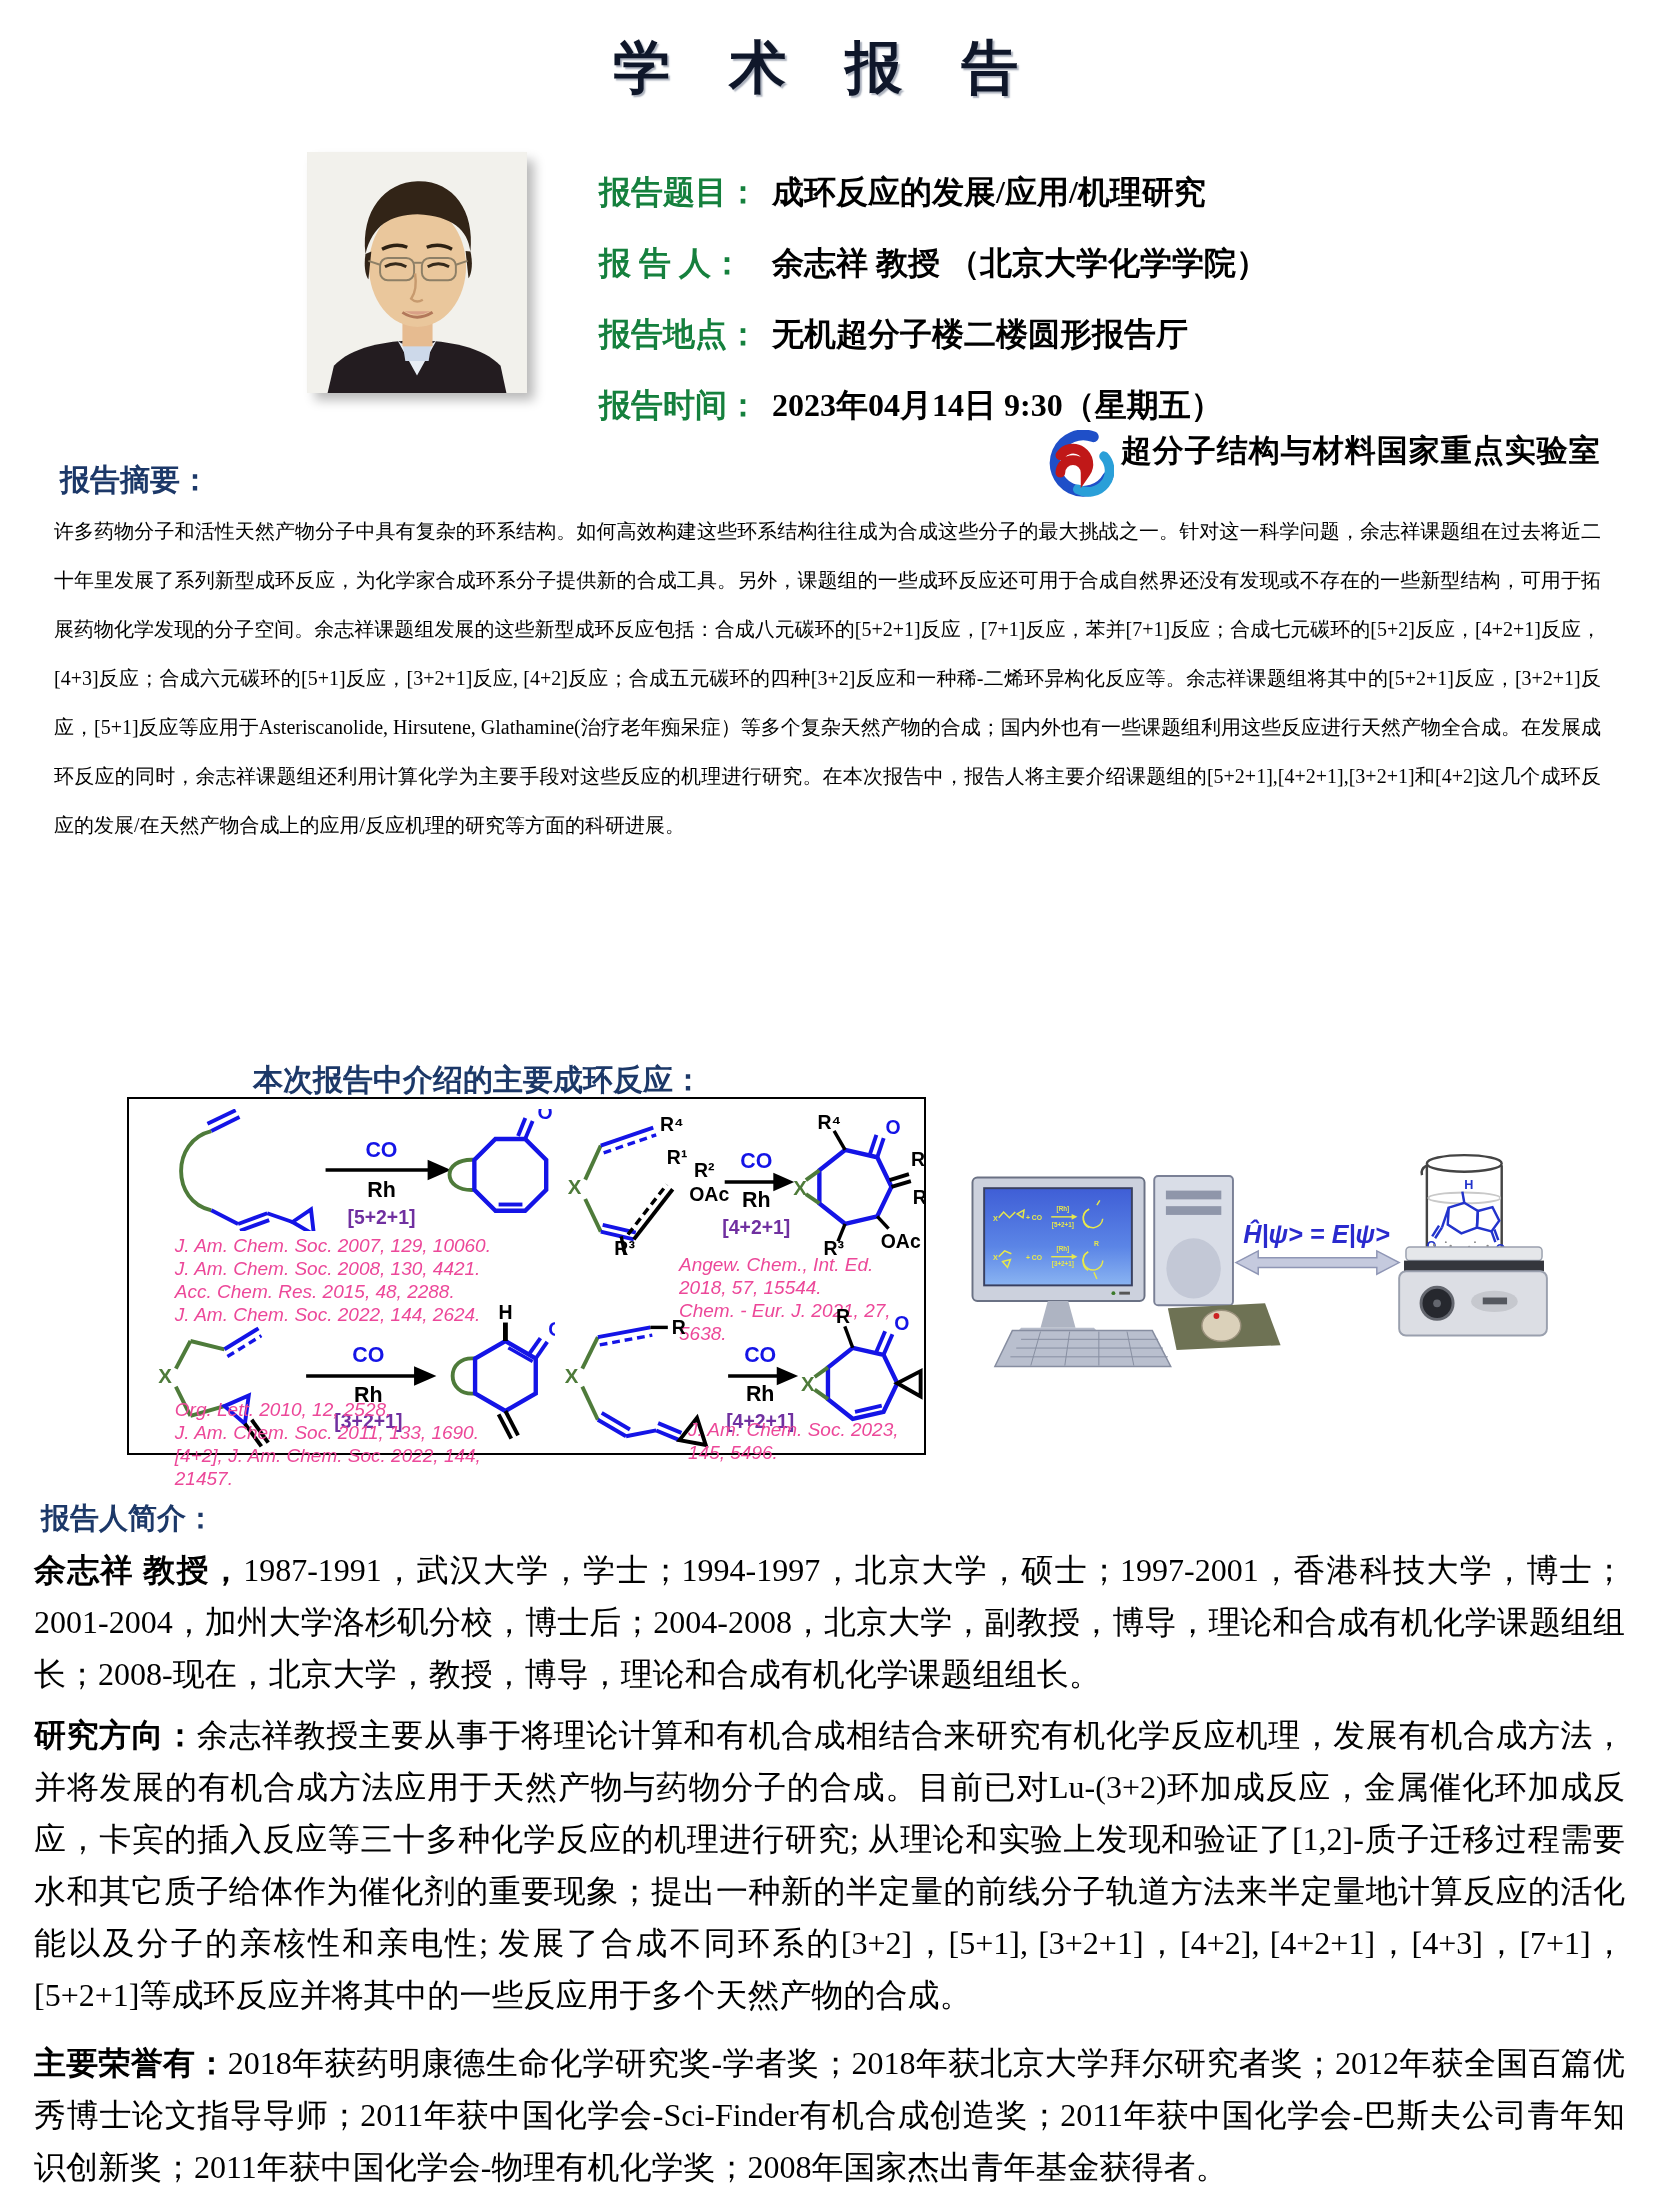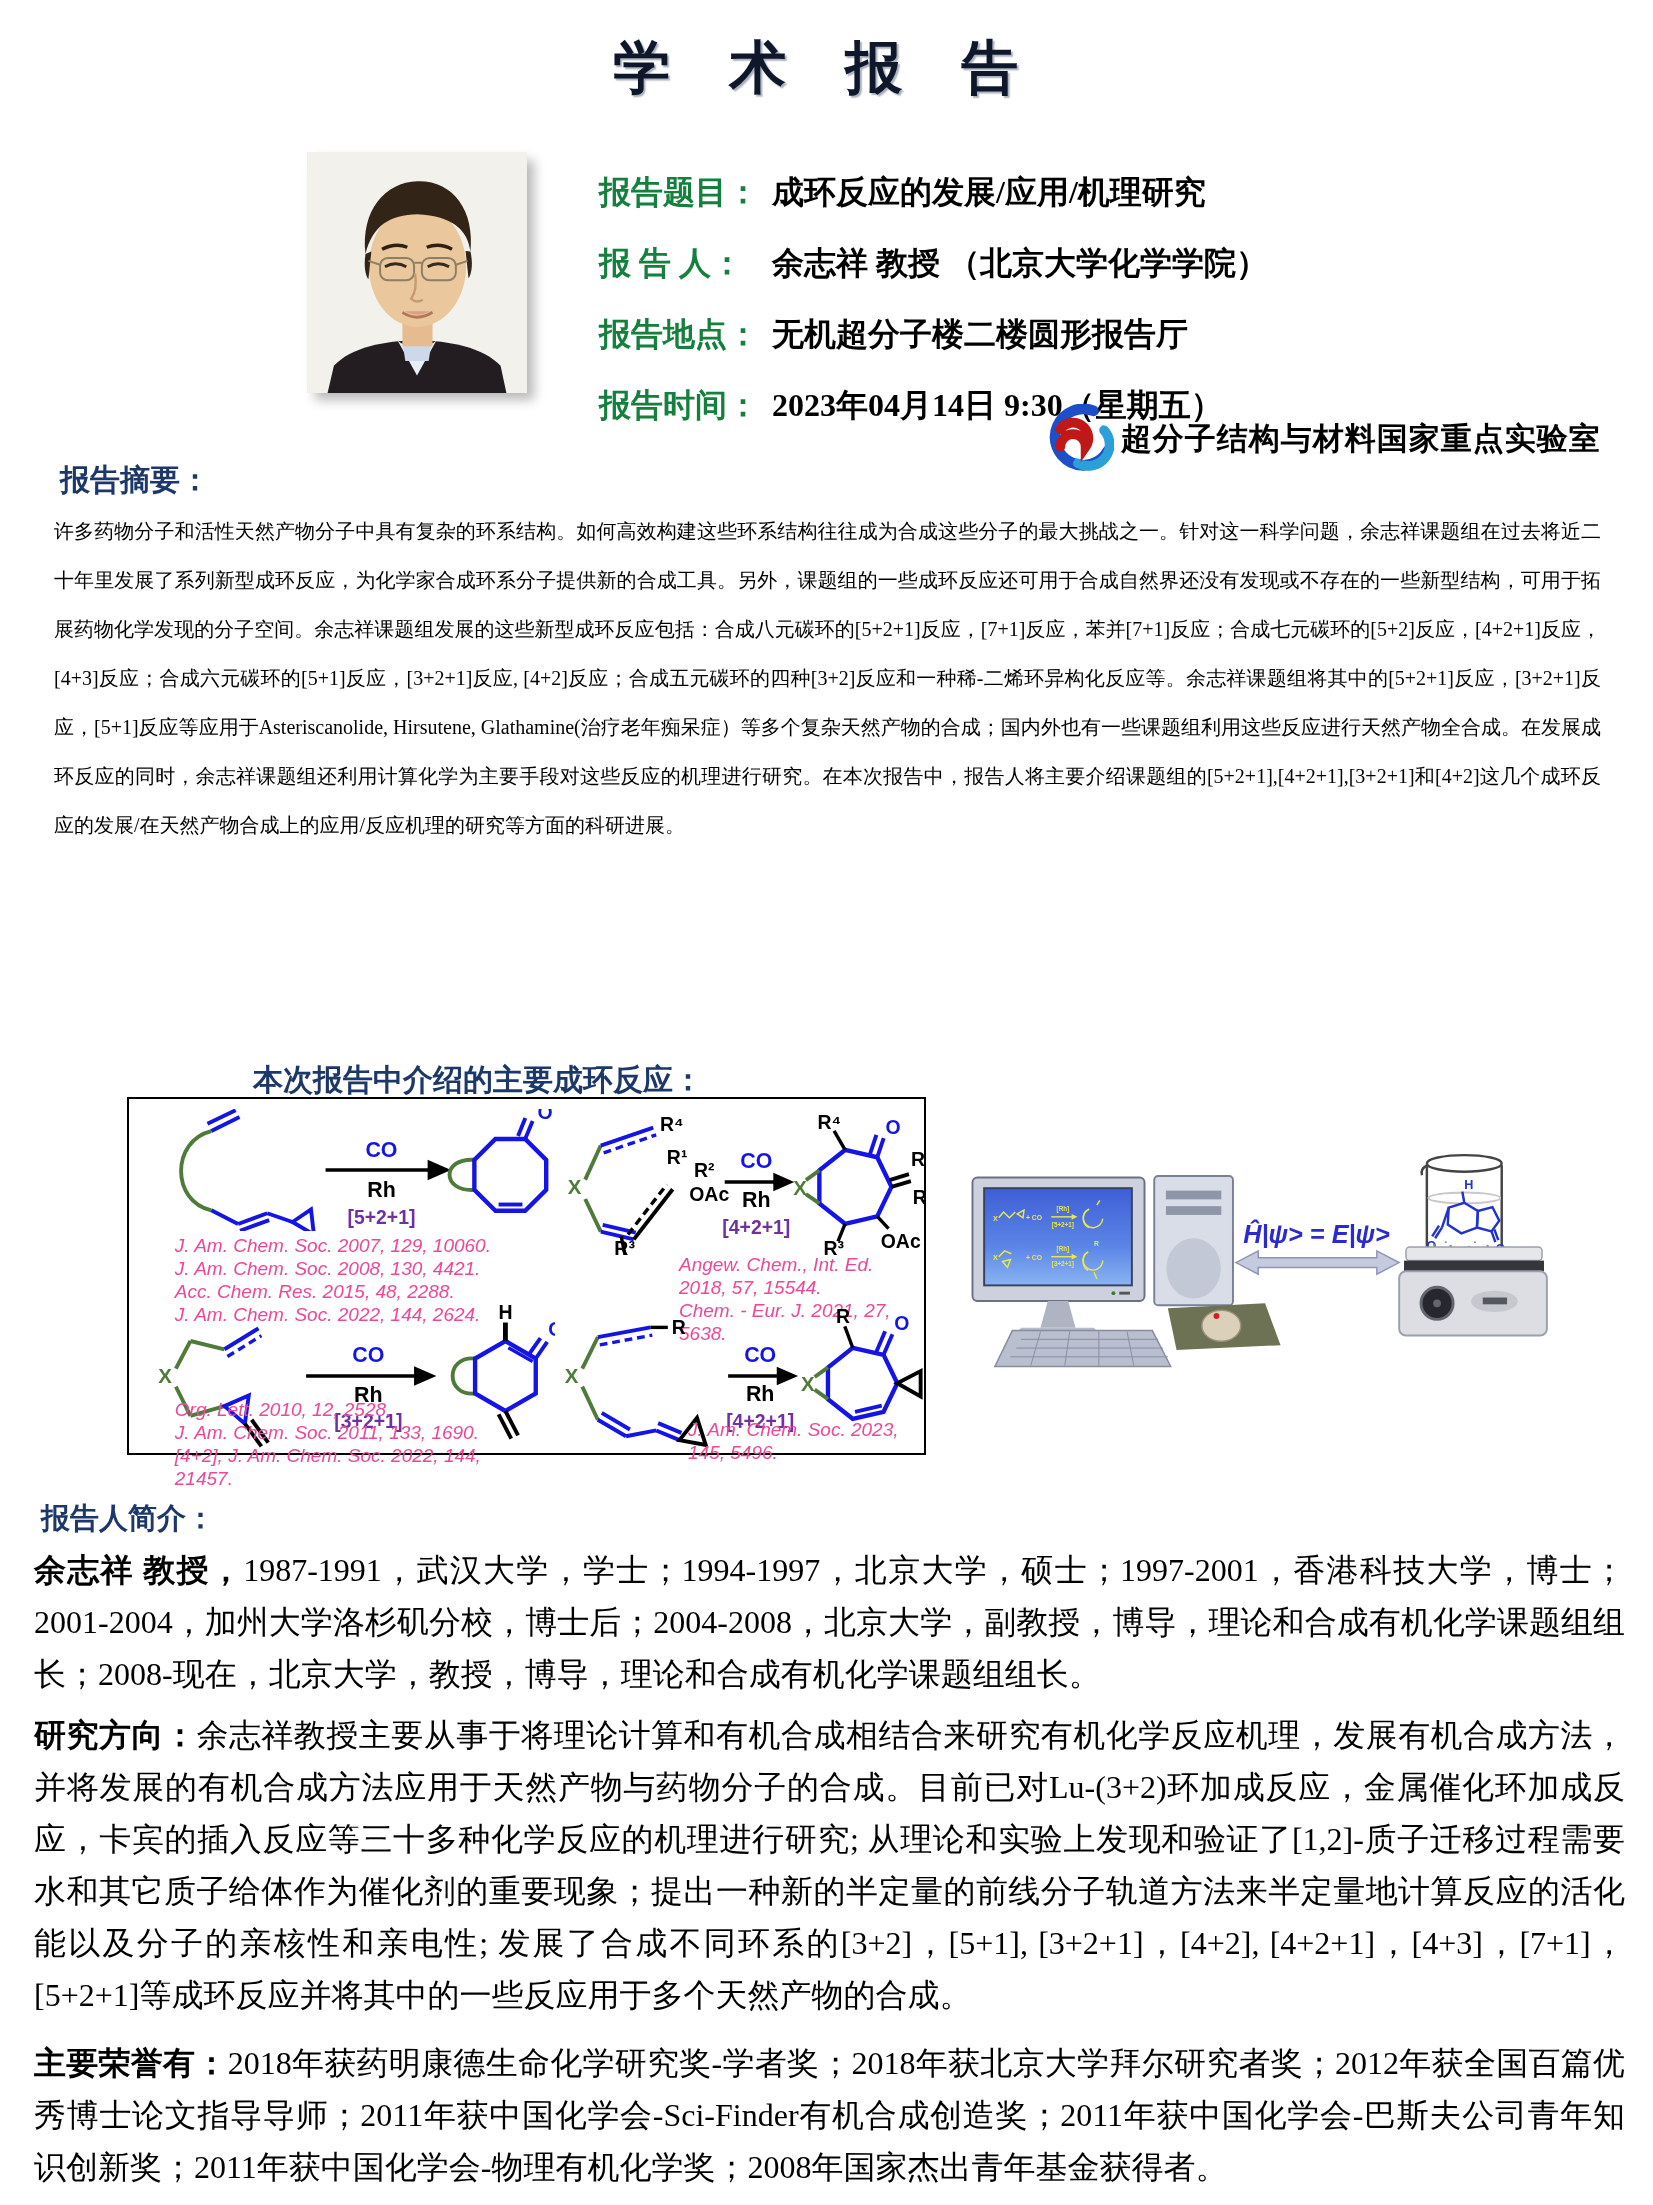--- a/index.html
+++ b/index.html
@@ -7,21 +7,21 @@
         font-family:"Liberation Serif","DejaVu Serif",serif;color:#000;}
   .main-title{position:absolute;left:0;top:30px;width:100%;text-align:center;
         font-size:57px;font-weight:bold;color:#0f172a;letter-spacing:22.4px;
         text-shadow:1.9px 1.9px 1.5px #aab0bc;}
   .photo-frame{position:absolute;left:307px;top:152px;width:220px;height:241px;
         box-shadow:7.8px 7.8px 10.7px rgba(0,0,0,0.28);background:#f0efe9;}
   .info-block{position:absolute;left:599px;top:157px;}
   .info-row{height:71px;display:flex;align-items:center;font-size:32px;font-weight:bold;}
   .info-label{color:#15803d;width:173px;white-space:pre;flex:0 0 auto;}
   .info-value{color:#000;white-space:pre;}
-  .lab-row{position:absolute;left:1031px;top:404px;display:flex;align-items:center;}
+  .lab-row{position:absolute;left:1031px;top:430px;display:flex;}
   .lab-name{font-size:31px;font-weight:bold;color:#000;margin-left:6.8px;letter-spacing:1px;}
   .abstract-heading{position:absolute;left:60px;top:460px;font-size:30px;font-weight:bold;color:#1c3868;}
   .abstract-body{position:absolute;left:54px;top:507px;width:1547px;font-size:20px;
         line-height:49px;text-align:justify;}
   .fig-heading{position:absolute;left:253px;top:1060px;font-size:30px;font-weight:bold;color:#1c3868;}
   .rx-box{position:absolute;left:127px;top:1097px;width:799px;height:358px;border:2.9px solid #000;box-sizing:border-box;}
   .rx-cell{position:absolute;}
   .rx-refs{position:absolute;text-align:left;font-family:"Liberation Sans","DejaVu Sans",sans-serif;
         font-style:italic;font-size:19px;line-height:23px;color:#ec4899;}
   .illustration{position:absolute;left:948px;top:1108px;}

